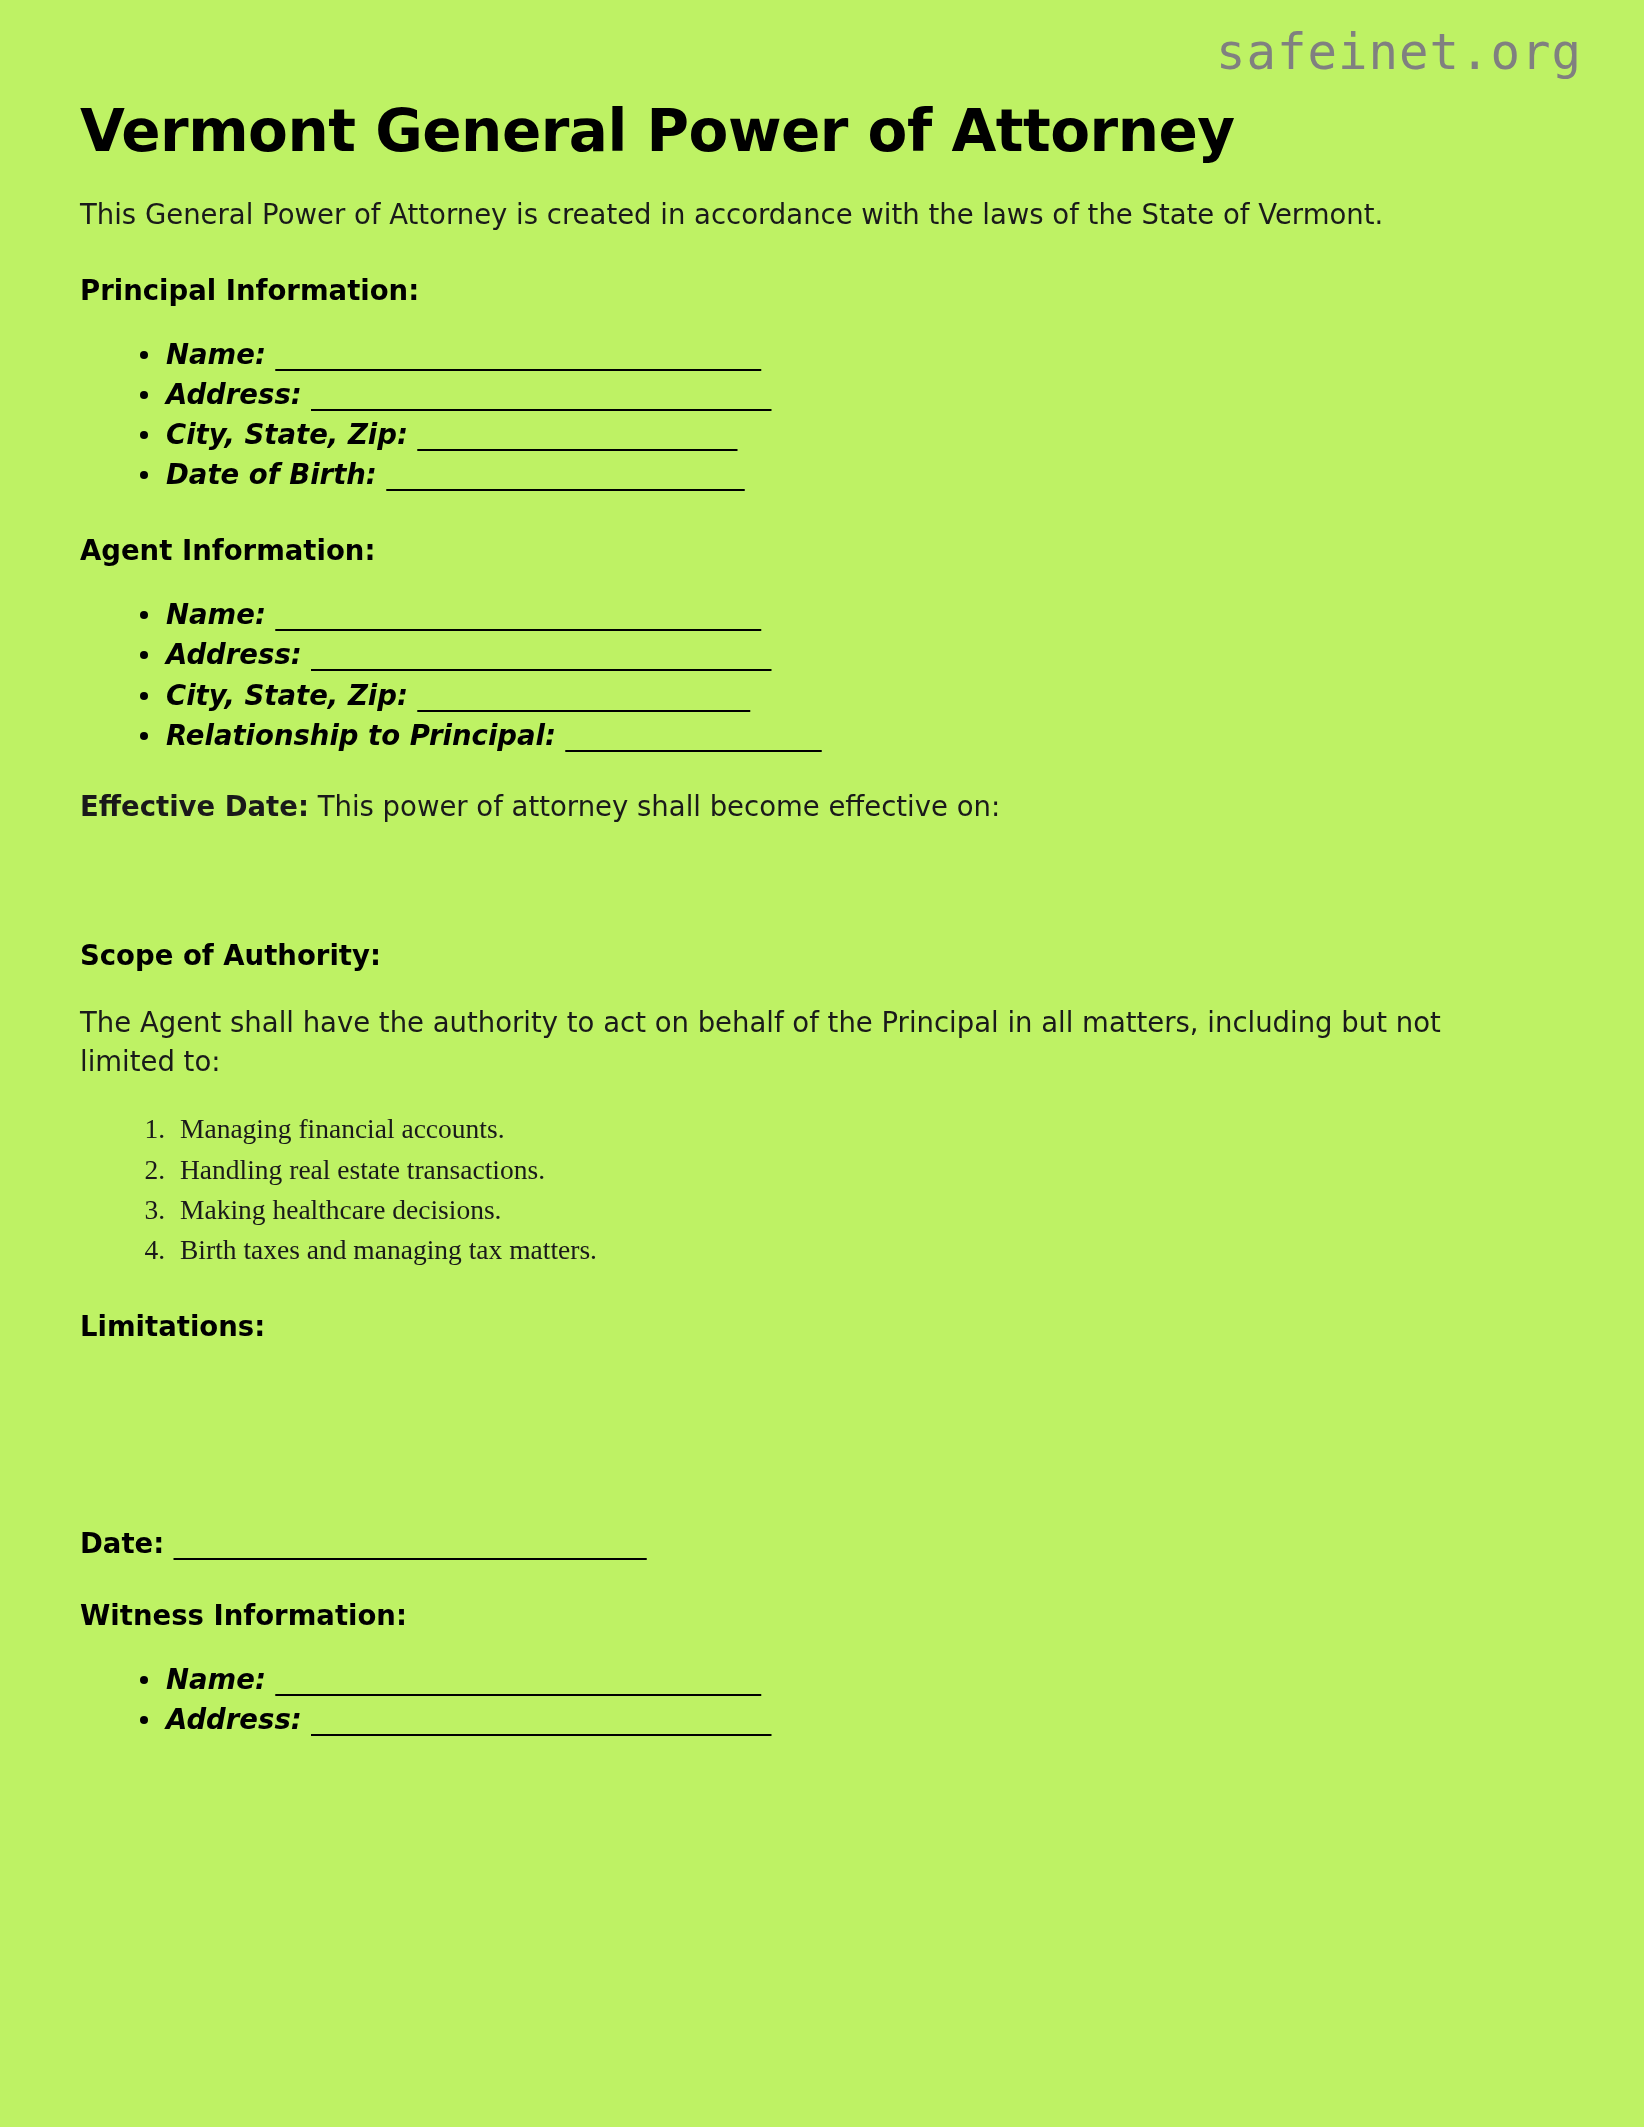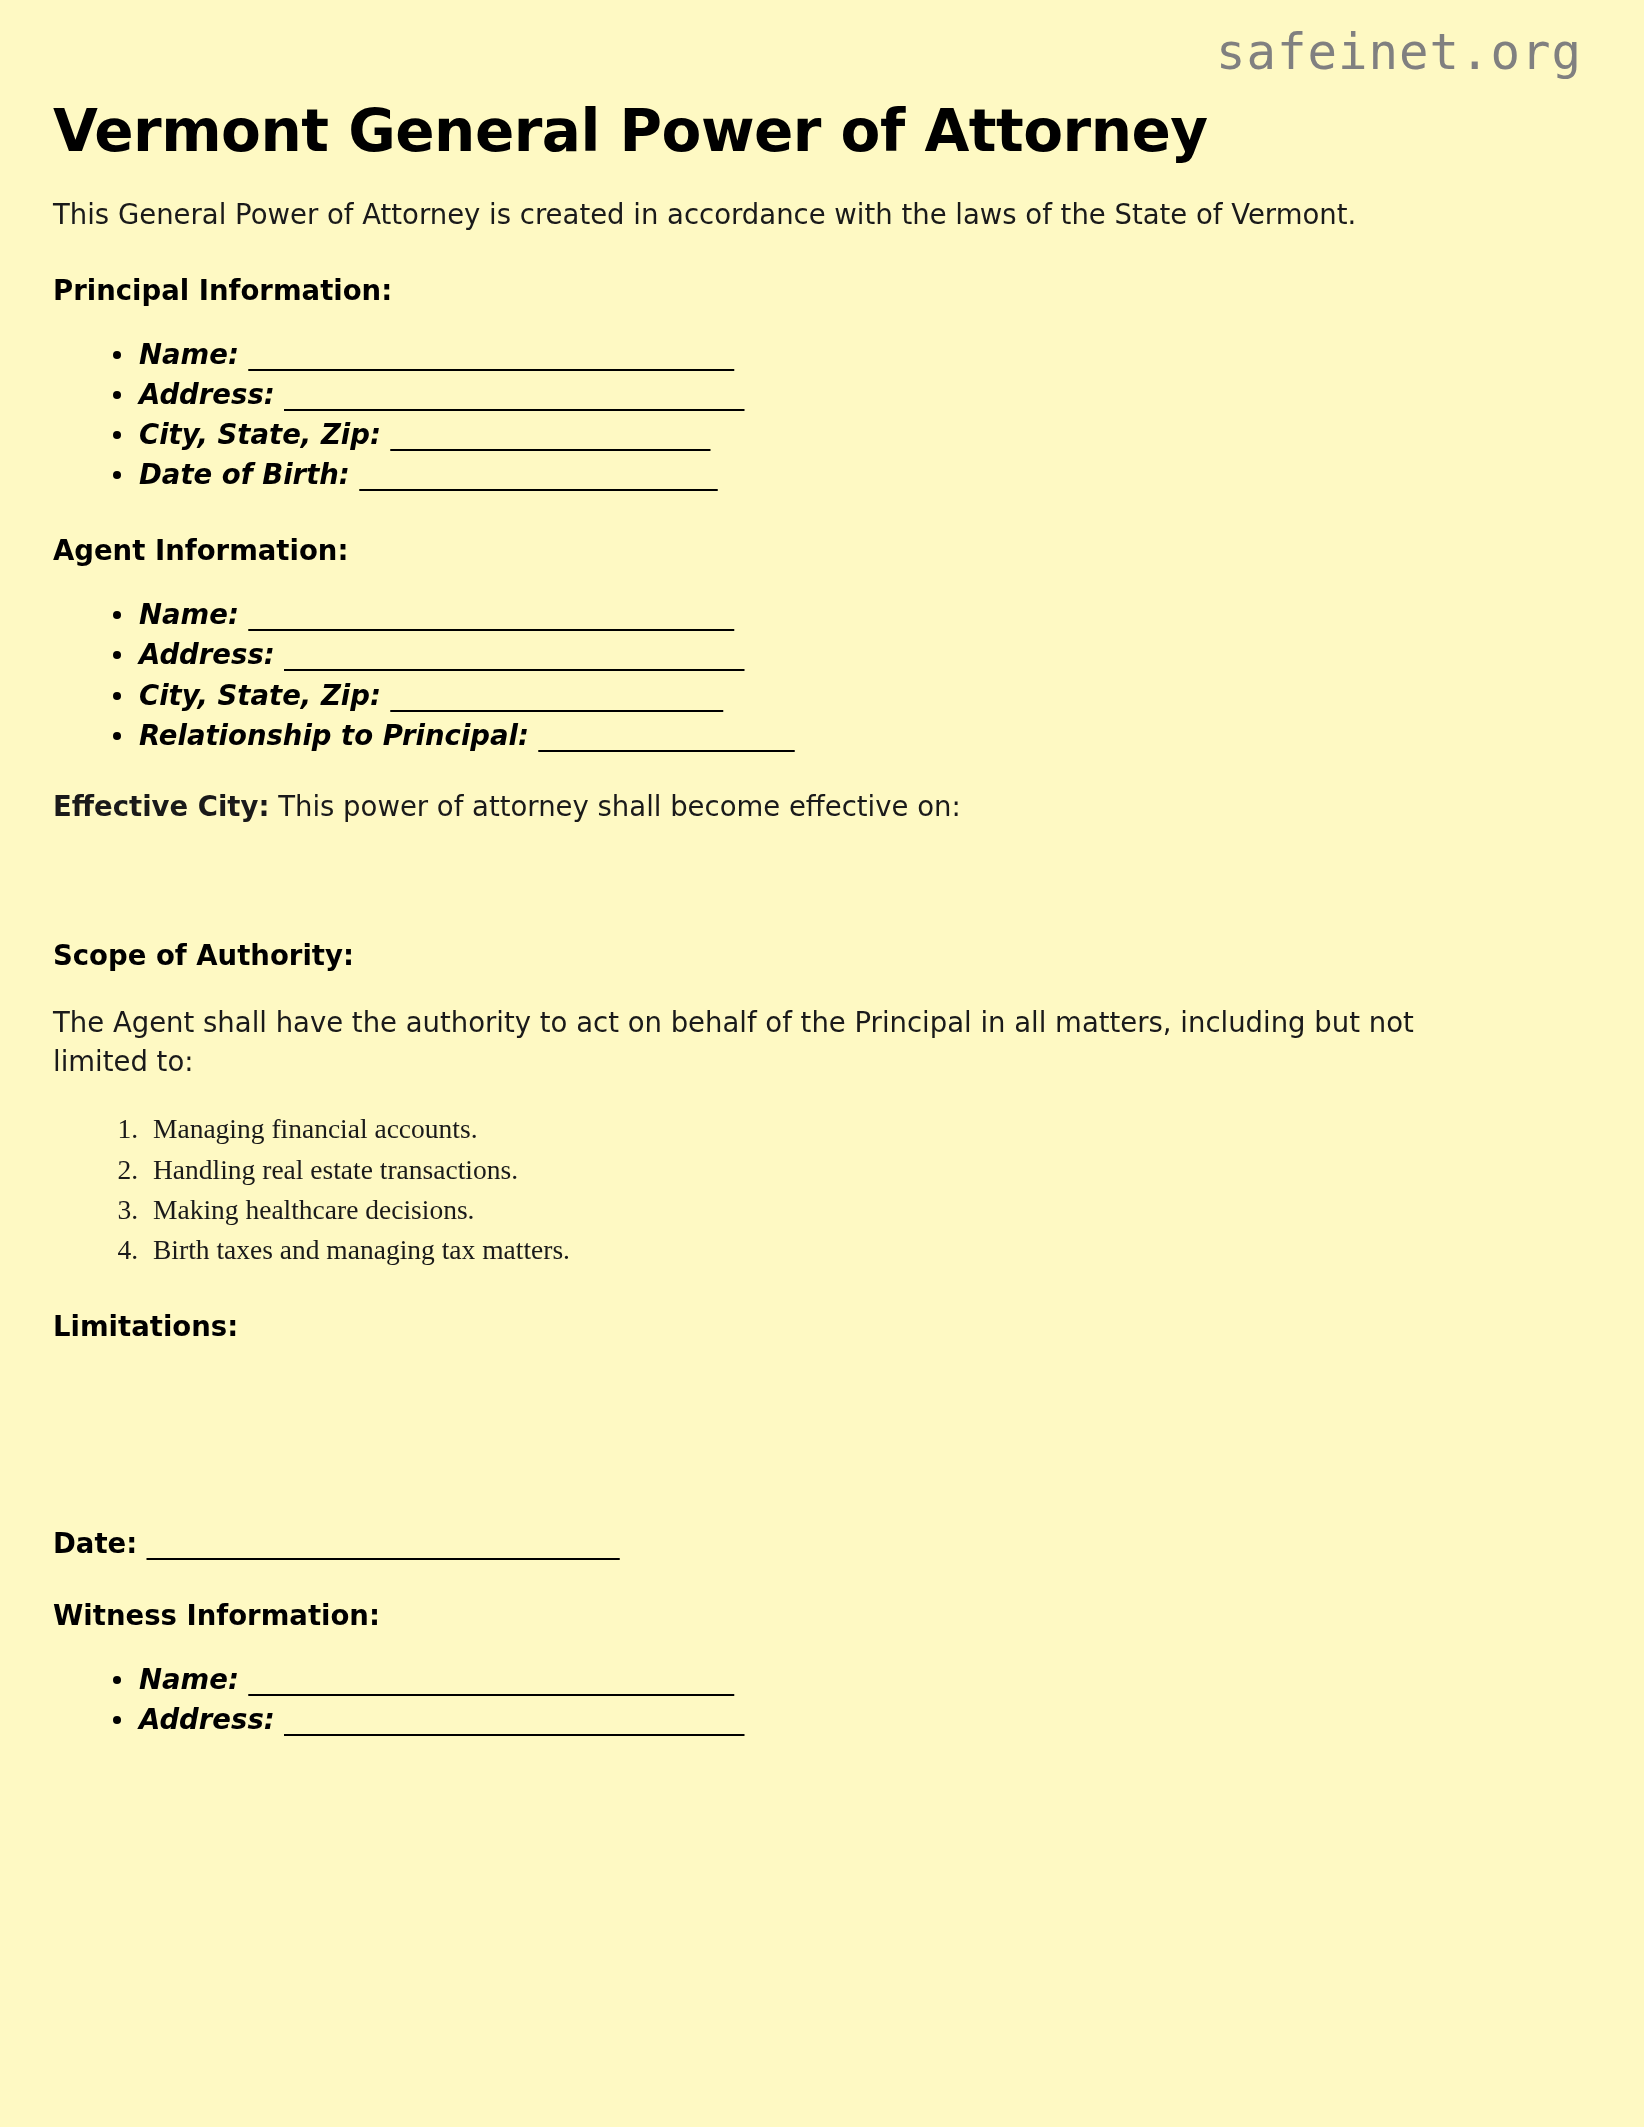--- a/index.html
+++ b/index.html
@@ -15,22 +15,22 @@
     position: relative;
     overflow: hidden;
     -webkit-font-smoothing: antialiased;
   }
 
   .page {
     position: relative;
     width: 1644px;
     height: 2127px;
     box-sizing: border-box;
-    padding: 0 64px 0 53px;
-    background: #fef9c3;
+    padding: 0 64px 0 80px;
+    background: #bef264;
   }
 
   
   .watermark {
     position: absolute;
     top: 28px;
     right: 62px;
     font-family: "DejaVu Sans Mono", "Liberation Mono", monospace;
     font-size: 49px;
     letter-spacing: 1px;
@@ -181,21 +181,21 @@
       <span>City, State, Zip:</span>
       <span class="blank">__________________________</span>
     </li>
     <li>
       <span>Relationship to Principal:</span>
       <span class="blank">____________________</span>
     </li>
   </ul>
 
   <p class="para">
-    <span class="bold-lead">Effective City:</span>
+    <span class="bold-lead">Effective Date:</span>
     <span>This power of attorney shall become effective on:</span>
   </p>
 
   <div class="rule-line">__________________________________________________________</div>
 
   <h2 class="section-heading">Scope of Authority:</h2>
 
   <p class="para">The Agent shall have the authority to act on behalf of the Principal in all matters, including but not limited to:</p>
 
   <ol class="scope-list">

